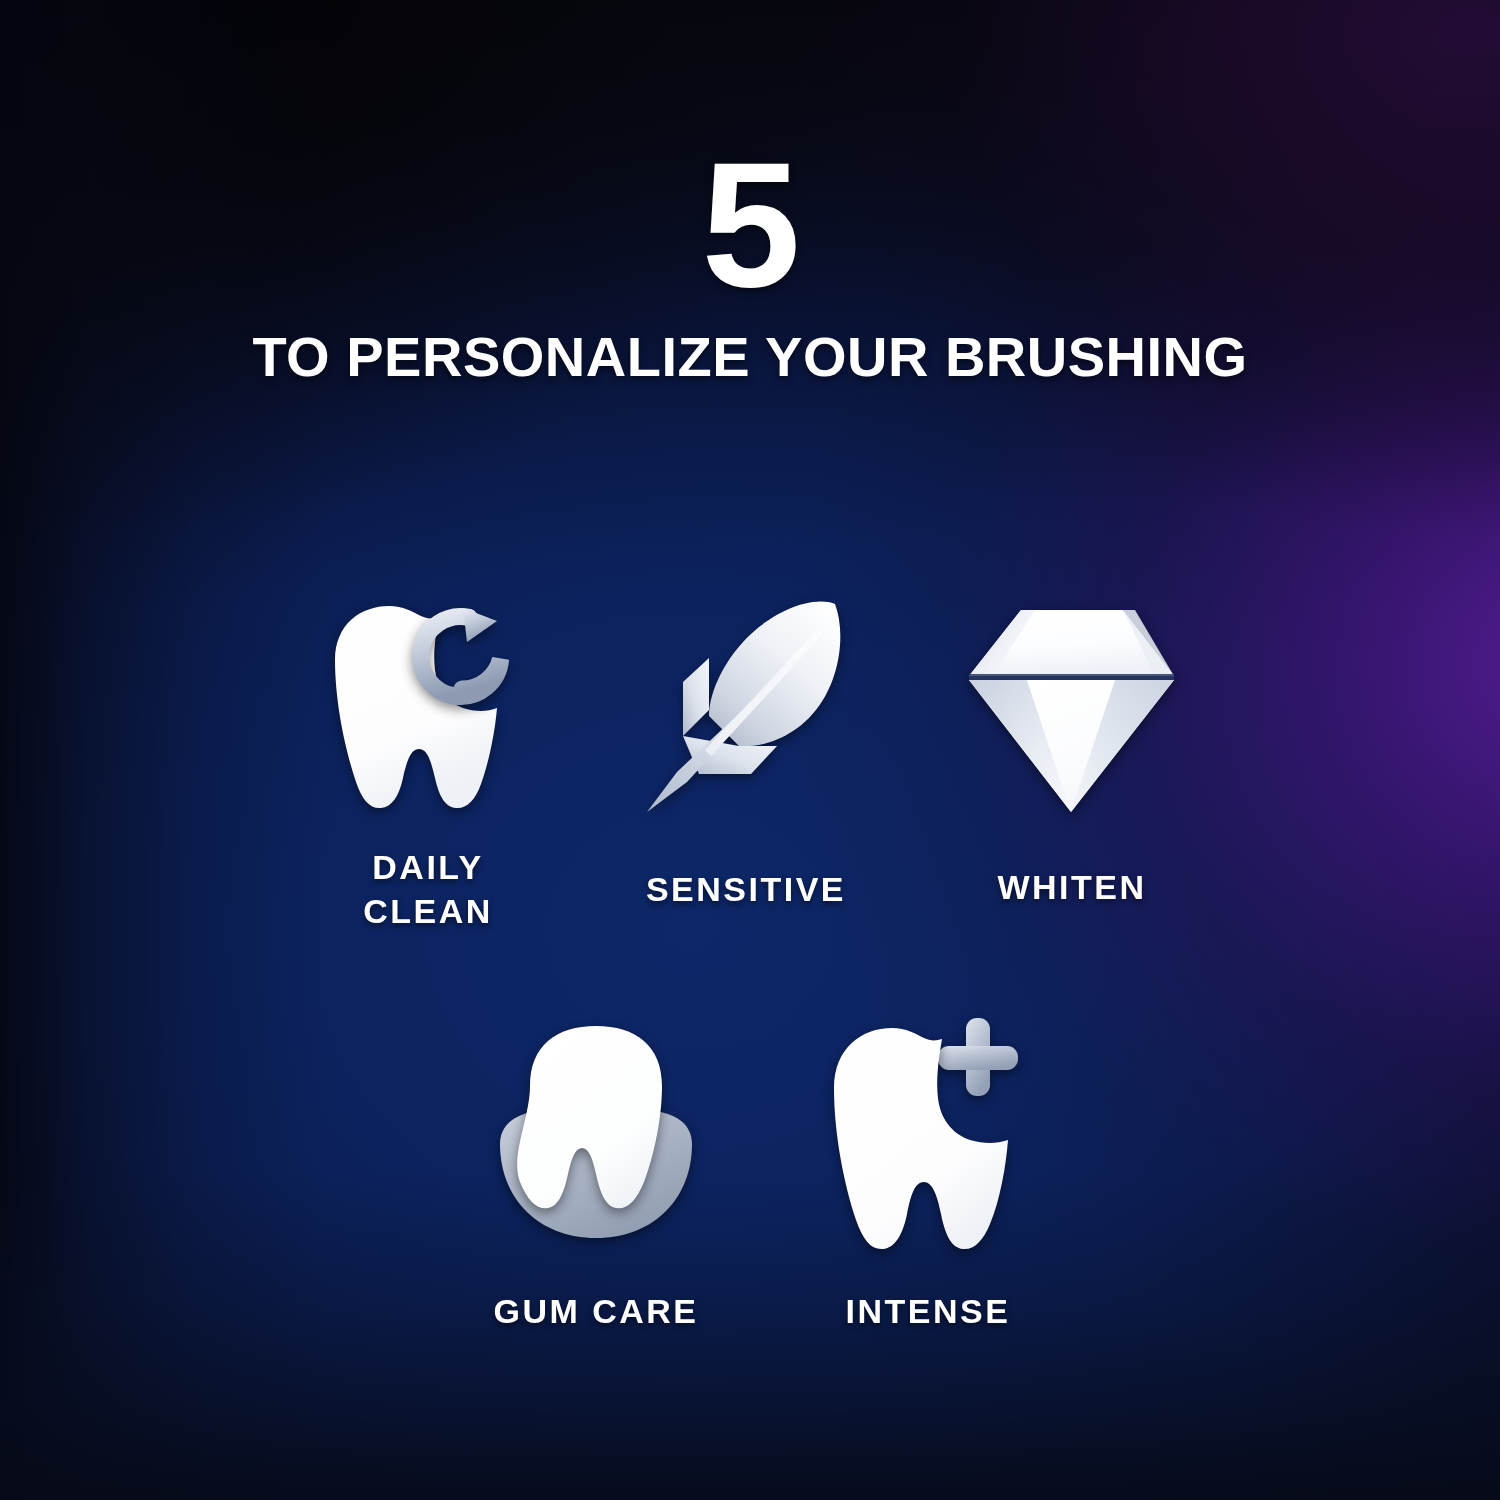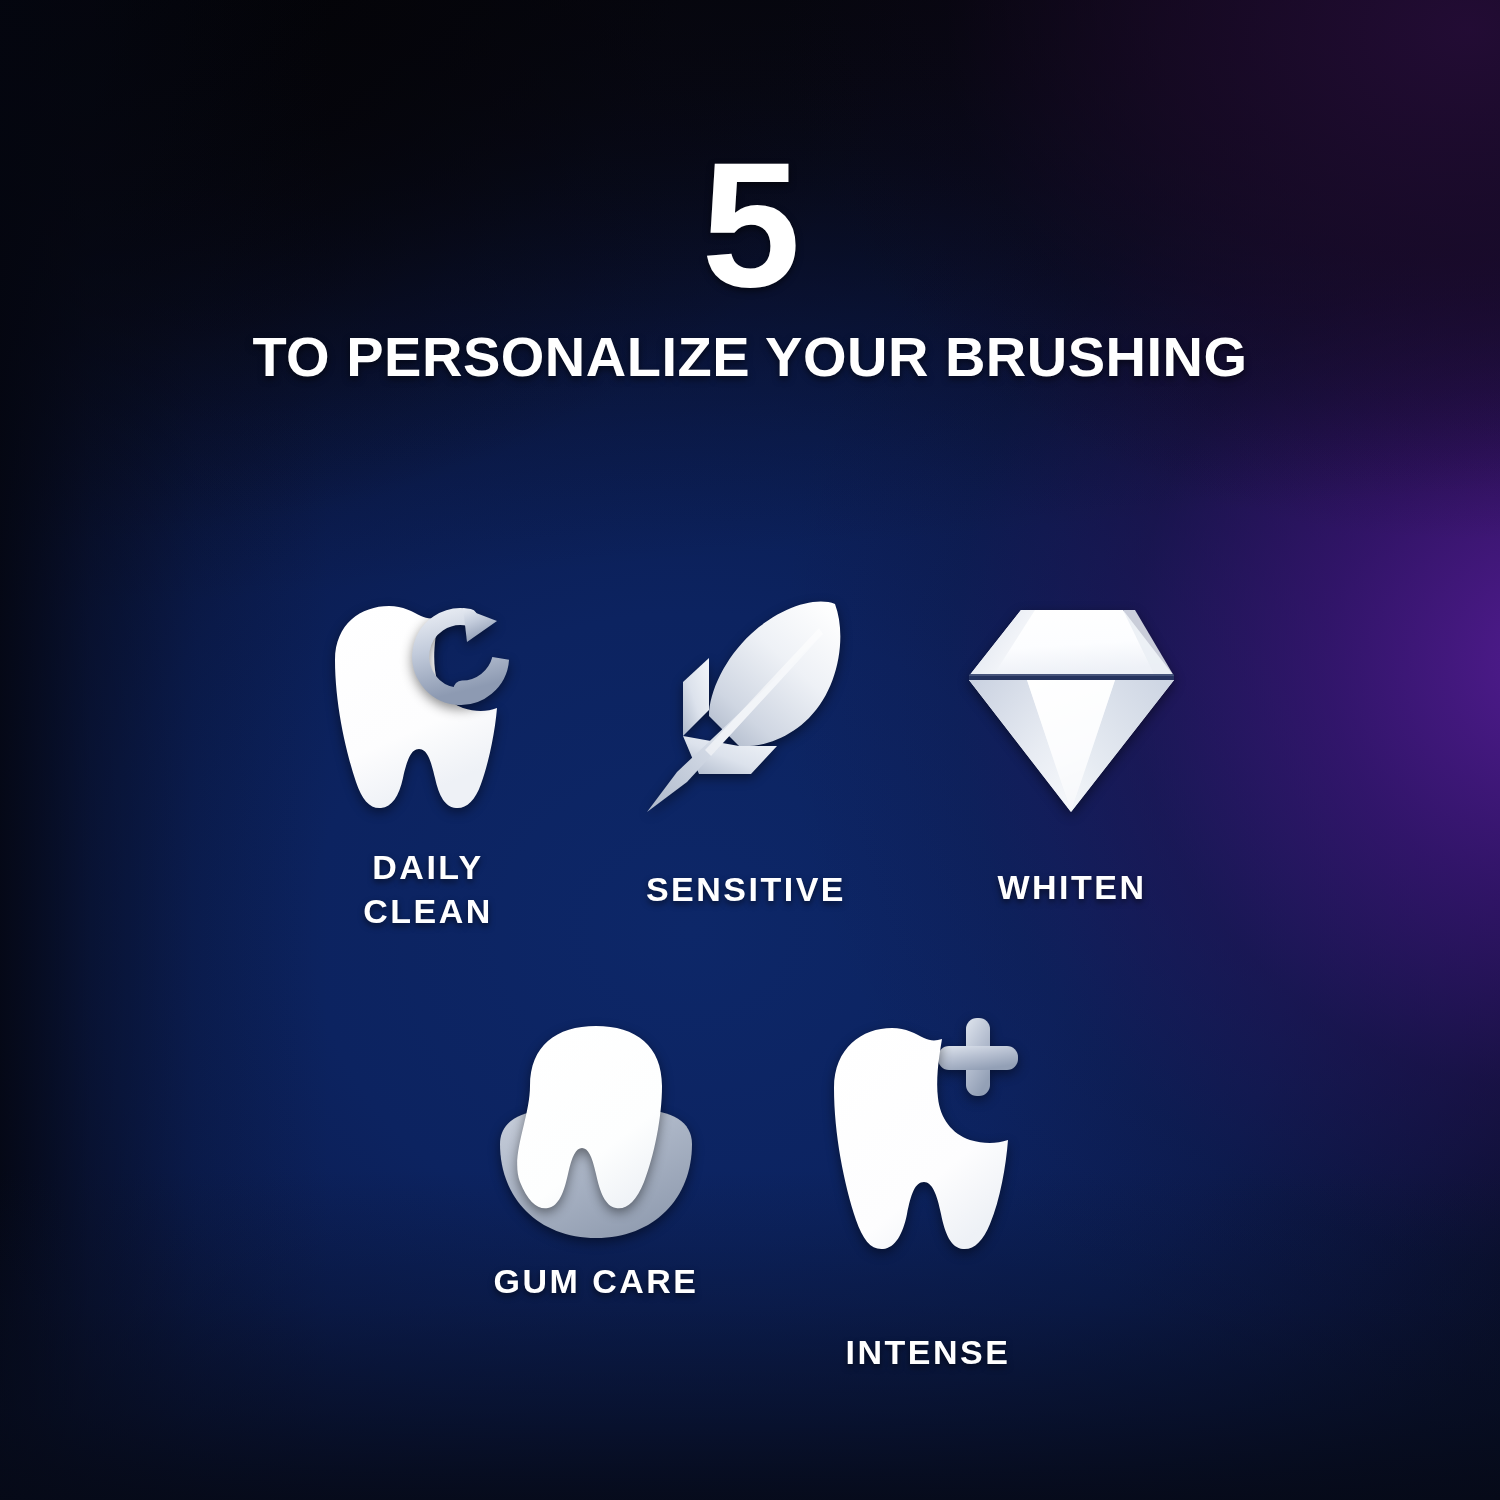--- a/index.html
+++ b/index.html
@@ -154,23 +154,23 @@
   .m-sens    { width: 300px; margin-left: 18px; }
   .m-sens    .icon-box { height: 230px; }
   .m-sens    .mode-label { margin-top: 46px; }
 
   .m-whiten  { width: 300px; margin-left: 26px; }
   .m-whiten  .icon-box { height: 230px; }
   .m-whiten  .mode-label { margin-top: 44px; }
 
   .m-gum     { width: 300px; margin-left: 24px; }
   .m-gum     .icon-box { height: 250px; }
-  .m-gum     .mode-label { }
-
-  .m-intense { width: 300px; margin-left: 32px; gap: 41px; }
+  .m-gum     .mode-label { margin-top: 30px; }
+
+  .m-intense { width: 300px; margin-left: 32px; }
   .m-intense .icon-box { height: 250px; }
   .m-intense .mode-label { margin-top: 30px; }
 
   svg { display: block; overflow: visible; }
   .drop { filter: drop-shadow(0 4px 6px rgba(0,0,0,0.45)); }
 </style>
 </head>
 <body>
 
 <div id="stage">

